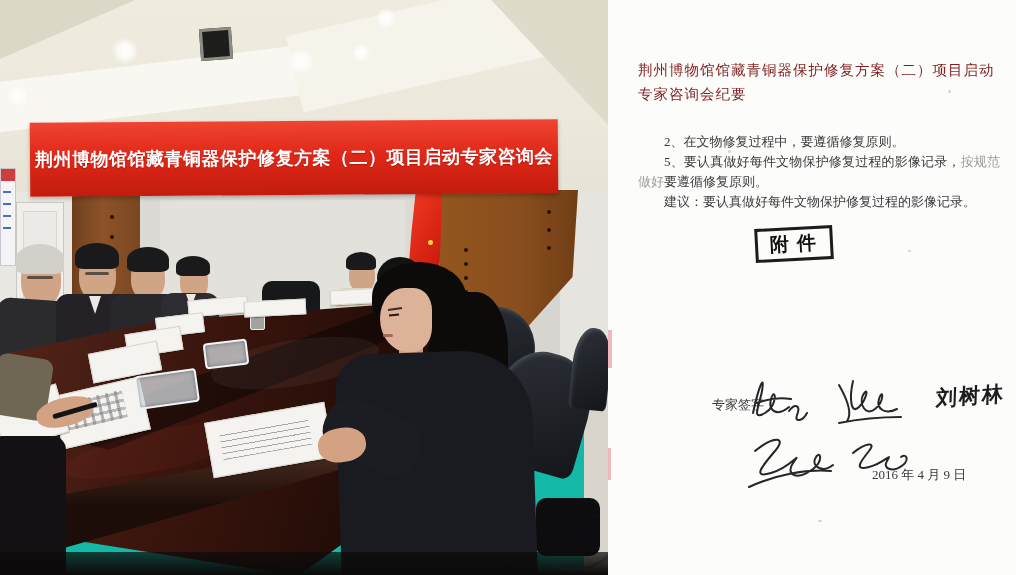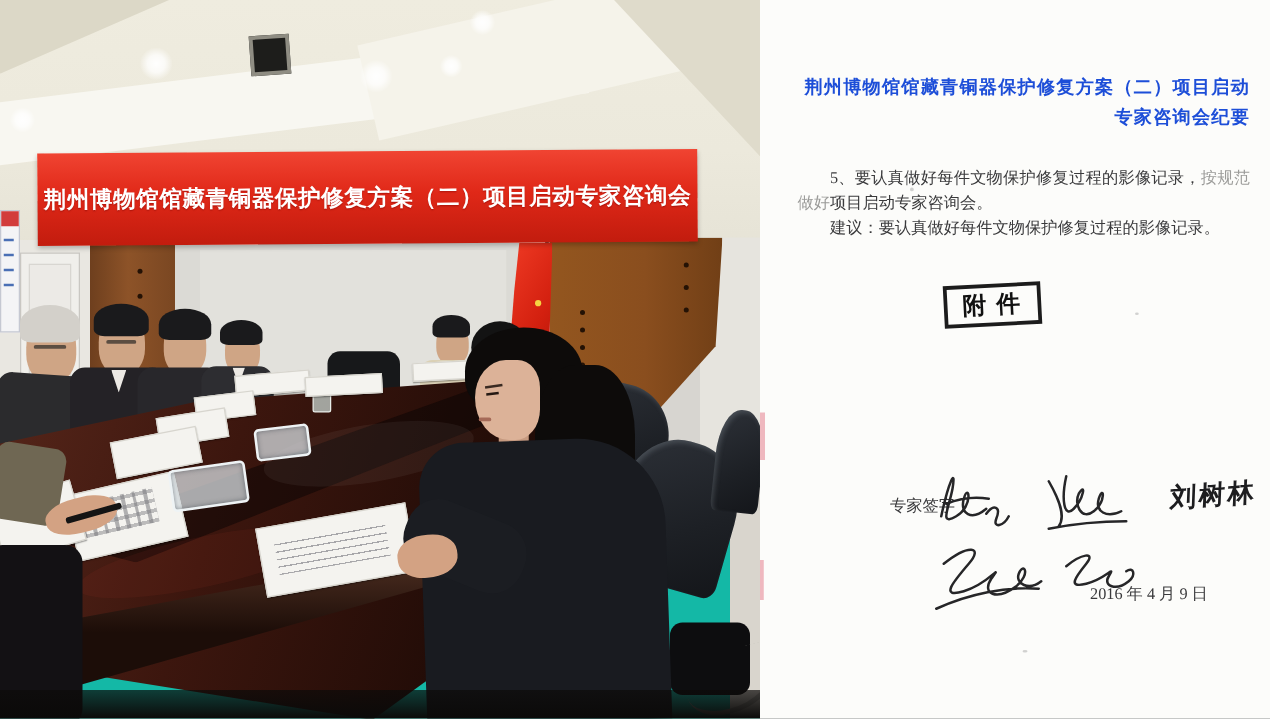--- a/index.html
+++ b/index.html
@@ -102,21 +102,21 @@
   .fg-arm{left:322px;top:408px;width:100px;height:58px;background:#1b1d22;transform:rotate(22deg);
           border-radius:26px;z-index:13;}
   .dark-corner{left:-12px;top:436px;width:78px;height:145px;background:#131114;border-radius:14px;z-index:11;}
   .photo-bottom{left:0;top:552px;width:608px;height:23px;
                 background:linear-gradient(180deg,rgba(12,10,9,.7),#0b0a09);z-index:14;}
 
   
   .doc{left:608px;top:0;width:408px;height:575px;background:#fcfcfa;z-index:1;overflow:hidden;
        font-family:"Liberation Serif",serif;color:#38383a;}
   .doc-inner{position:absolute;left:30px;top:58px;width:362px;}
-  .doc-title{font-size:14.5px;font-weight:bold;color:#1d4ed8;text-align:right;line-height:24px;letter-spacing:1px;}
+  .doc-title{font-size:14.5px;font-weight:normal;color:#7f1d1d;text-align:left;line-height:24px;letter-spacing:1px;}
   .doc-body{margin-top:26px;font-size:13px;line-height:20px;text-align:justify;color:#3a3a3c;}
   .doc-body p{margin:0;text-indent:2em;}
   .faded{color:#9b9b99;}
   .stamp{left:755px;top:227px;width:66px;height:28px;border:3px solid #1c1c1c;z-index:5;
          transform:rotate(-3deg);display:flex;align-items:center;justify-content:center;
          font-weight:bold;font-size:19px;letter-spacing:8px;color:#111;padding-left:6px;
          font-family:"Liberation Serif",serif;}
   .sig-label{left:712px;top:396px;font-size:13px;color:#3a3a3c;z-index:3;font-family:"Liberation Serif",serif;}
   .sig-svg{left:735px;top:355px;z-index:3;}
   .sig-name{left:936px;top:382px;font-size:21px;font-weight:bold;color:#1d1d1f;z-index:3;
@@ -262,21 +262,22 @@
     <div class="abs hand" style="left:318px;top:428px;width:48px;height:34px;transform:rotate(-8deg);z-index:13;"></div>
 
     <div class="abs photo-bottom"></div>
   </div>
 
   <div class="abs doc">
     <div class="doc-inner">
       <div class="doc-title">荆州博物馆馆藏青铜器保护修复方案（二）项目启动</div>
       <div class="doc-title">专家咨询会纪要</div>
       <div class="doc-body">
-        <p><span>5、要认真做好每件文物保护修复过程的影像记录，</span><span class="faded">按规范做好</span><span>项目启动专家咨询会。</span></p>
+        <p>2、在文物修复过程中，要遵循修复原则。</p>
+        <p><span>5、要认真做好每件文物保护修复过程的影像记录，</span><span class="faded">按规范做好</span><span>要遵循修复原则。</span></p>
         <p>建议：要认真做好每件文物保护修复过程的影像记录。</p>
       </div>
     </div>
 
     <div class="abs speck" style="left:120px;top:150px;width:3px;height:3px;"></div>
     <div class="abs speck" style="left:300px;top:250px;width:3px;height:2px;"></div>
     <div class="abs speck" style="left:210px;top:520px;width:4px;height:2px;"></div>
     <div class="abs speck" style="left:340px;top:90px;width:3px;height:3px;"></div>
     <div class="abs pink-edge" style="left:0;top:330px;width:4px;height:38px;"></div>
     <div class="abs pink-edge" style="left:0;top:448px;width:3px;height:32px;"></div>

